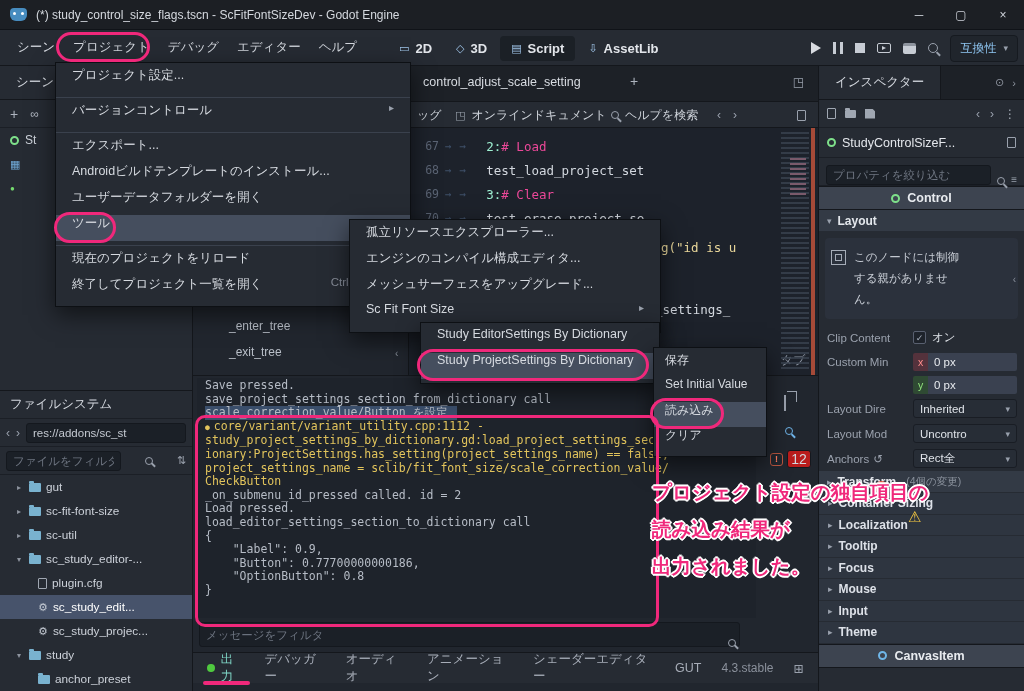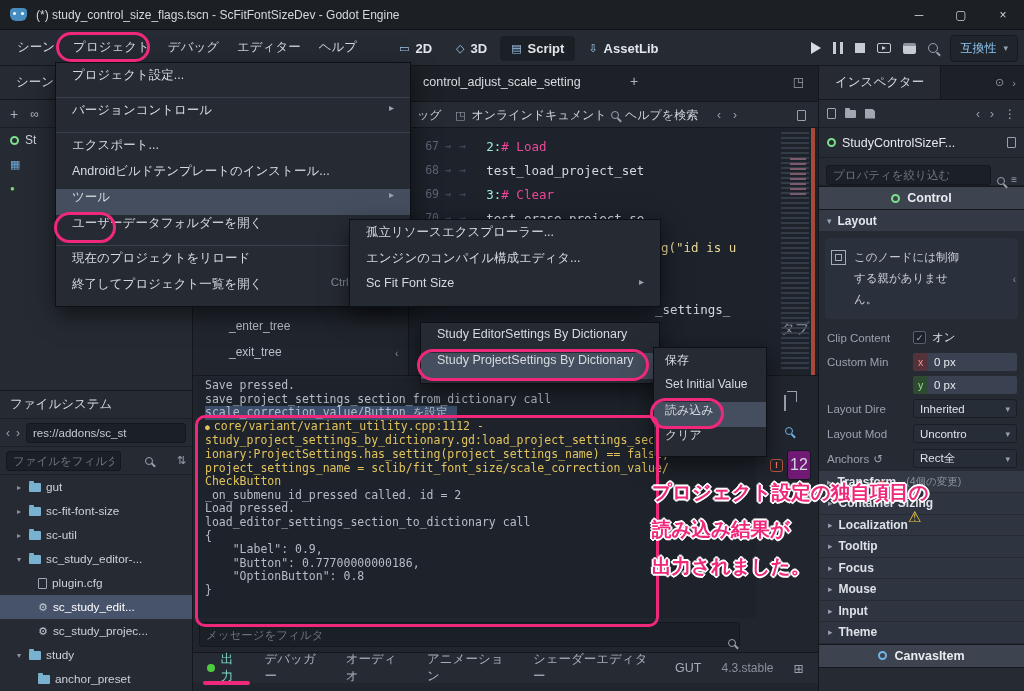--- a/index.html
+++ b/index.html
@@ -85,21 +85,21 @@
 .log{position:absolute;left:4px;top:2px;right:62px;bottom:34px;background:#1e232b;padding:1px 0 0 8px;overflow:hidden;font-size:11.5px;line-height:13.6px;color:#b6bcc6}
 .logline{white-space:pre}
 .logline.sel{background:#3a4e6b;width:max-content;padding-right:10px}
 .logline.warn{color:#e2c45c}
 .wdot{color:#e2c45c;font-size:8px;margin-right:4px}
 .out-side{position:absolute;right:0;top:0;width:58px;bottom:0}
 .i-copy{width:9px;height:10px;border:1.5px solid #9aa1ad;position:relative}
 .i-copy::after{content:"";position:absolute;left:2px;top:-5px;width:9px;height:10px;border:1.5px solid #9aa1ad;border-bottom:none;border-left:none}
 .warnbox{display:flex;align-items:center;gap:4px}
 .bang{width:13px;height:13px;border:1.5px solid #b9553f;border-radius:3px;color:#ff7b5e;font-size:9px;font-weight:bold;display:flex;align-items:center;justify-content:center}
-.badge-num{min-width:24px;height:30px;background:#701a75;border:1px solid #14181e;border-radius:3px;display:flex;align-items:center;justify-content:center;font-size:16px;color:#d3d7de}
+.badge-num{min-width:24px;height:18px;background:#b91c1c;border:1px solid #14181e;border-radius:3px;display:flex;align-items:center;justify-content:center;font-size:14px;color:#d3d7de}
 .out-filter{position:absolute;left:6px;bottom:5px;right:70px;height:25px}
 
 
 .bottombar{position:absolute;left:193px;top:652px;width:625px;height:31px;background:#262b33;border-top:1px solid #14171c;display:flex;align-items:center;gap:20px;padding:0 14px;font-size:12.5px;color:#a7adb8}
 .bb-active{color:#7fd6c6;display:flex;align-items:center;gap:6px}
 .gdot{width:8px;height:8px;border-radius:50%;background:#4fc93f}
 
 
 .inspector{position:absolute;left:818px;top:66px;width:206px;height:625px;background:#262b33;border-left:1px solid #14171c;overflow:hidden}
 .insp-toolbar{height:28px;display:flex;align-items:center;gap:9px;padding:0 8px;border-bottom:1px solid #1b1f26;color:#a0a7b2}
@@ -327,21 +327,21 @@
           <span class="tk-com"> # Clear</span>
       </div>
       <div class="code-line">
         <span class="ln">70</span>
         <span class="tabg">→→</span>
         <span class="tk-txt">test_erase_project_se</span>
       </div>
     </div>
     <span class="abs tk-str" style="left:252px;top:112px;font-size:12.5px">g("id is u</span>
     <span class="abs tk-txt" style="left:246px;top:174px;font-size:12.5px">_settings_</span>
-    <span class="abs" style="left:372px;top:192px;color:#8b93a0;font-size:14px;font-family:Liberation Serif, serif">タブ</span>
+    <span class="abs" style="left:372px;top:224px;color:#8b93a0;font-size:12px;font-family:Liberation Serif, serif">タブ</span>
     <div class="minimap"></div>
     <div class="mm-accent"></div>
     <div class="redbar"></div>
   </div>
 
   <div class="output">
     <div class="log mono">
       <div class="logline">Save pressed.</div>
       <div class="logline">save_project_settings_section_from_dictionary call</div>
       <div class="logline sel">scale_correction_value/Button を設定</div>
@@ -533,43 +533,46 @@
         <span>バージョンコントロール</span>
         <span class="sub">▸</span>
       </div>
     <div class="msep"></div>
     <div class="mrow">
         <span>エクスポート...</span>
       </div>
     <div class="mrow">
         <span>Androidビルドテンプレートのインストール...</span>
       </div>
+    <div class="mrow">
+        <span>ユーザーデータフォルダーを開く</span>
+      </div>
     <div class="mrow hov">
         <span>ツール</span>
         <span class="sub">▸</span>
       </div>
-    <div class="mrow">
-        <span>ユーザーデータフォルダーを開く</span>
-      </div>
     <div class="msep"></div>
     <div class="mrow">
         <span>現在のプロジェクトをリロード</span>
       </div>
     <div class="mrow">
         <span>終了してプロジェクト一覧を開く</span>
         <span class="short">Ctrl+Shift+Q</span>
       </div>
   </div>
 
   <div class="menu" style="left:349px;top:219px;width:312px;z-index:61">
     <div class="mrow">
         <span>孤立リソースエクスプローラー...</span>
       </div>
     <div class="mrow">
         <span>エンジンのコンパイル構成エディタ...</span>
+      </div>
+    <div class="mrow">
+        <span>メッシュサーフェスをアップグレード...</span>
       </div>
     <div class="mrow">
         <span>Sc Fit Font Size</span>
         <span class="sub">▸</span>
       </div>
   </div>
 
   <div class="menu" style="left:420px;top:322px;width:240px;z-index:62">
     <div class="mrow">
         <span>Study EditorSettings By Dictionary</span>

